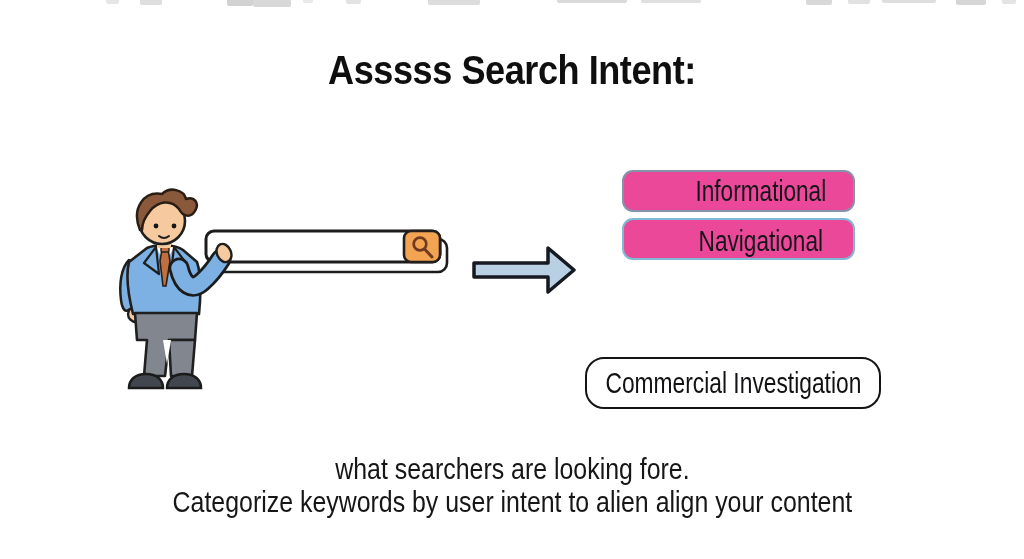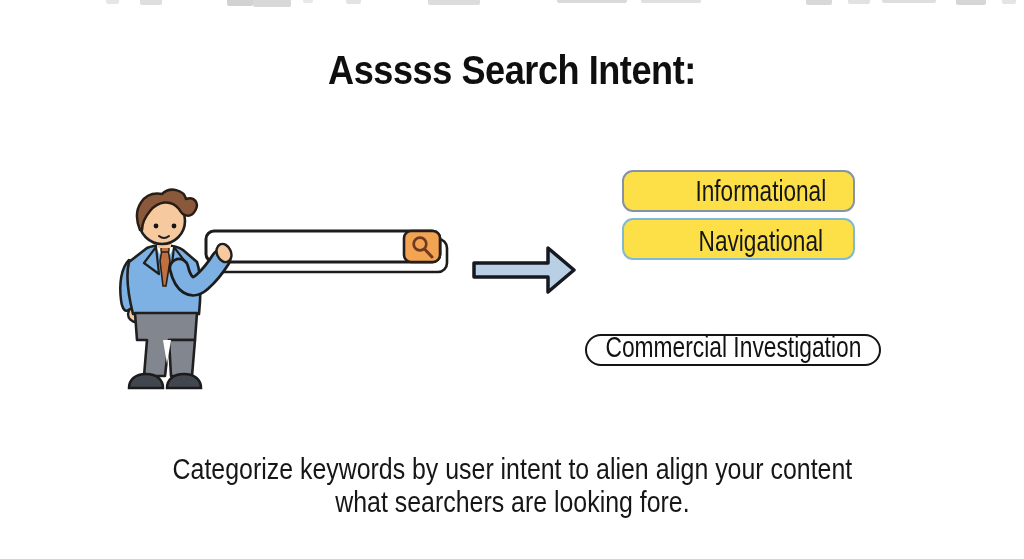--- a/index.html
+++ b/index.html
@@ -15,29 +15,29 @@
          font-size:41px;font-weight:bold;letter-spacing:-0.5px;color:#0f0f0f;white-space:nowrap;}
   .title .squeeze{display:inline-block;transform:scaleX(0.88);transform-origin:center;}
 
   
   .illustration{position:absolute;left:113px;top:188px;width:345px;height:215px;}
   .arrow-wrap{position:absolute;left:468px;top:241px;width:112px;height:58px;}
 
   
   .intent-col{position:absolute;left:622px;top:170px;width:233px;}
   .intent-box{box-sizing:border-box;width:233px;height:42px;margin-bottom:6px;
-              border:2.5px solid #888;border-radius:11px;background:#fde047;
+              border:2.5px solid #888;border-radius:11px;background:#ec4899;
               display:flex;align-items:center;justify-content:center;padding-left:45px;}
   .intent-box span{display:inline-block;font-size:29px;color:#15161a;white-space:nowrap;
                    transform:scaleX(0.78);transform-origin:center;}
 
   
-  .pill{position:absolute;left:585px;top:334px;box-sizing:border-box;width:296px;height:32px;
+  .pill{position:absolute;left:585px;top:357px;box-sizing:border-box;width:296px;height:52px;
         border:2.5px solid #141414;border-radius:19px;background:#ffffff;
-        display:flex;align-items:flex-end;justify-content:center;}
+        display:flex;align-items:center;justify-content:center;}
   .pill span{display:inline-block;font-size:30px;color:#121214;white-space:nowrap;
              transform:scaleX(0.76);transform-origin:center;}
 
   
   .caption{position:absolute;top:452px;left:0;width:1024px;text-align:center;
            font-size:30px;line-height:33px;color:#161616;}
   .caption div{white-space:nowrap;}
   .caption .squeeze{display:inline-block;transform:scaleX(0.83);transform-origin:center;}
 </style>
 </head>
@@ -120,17 +120,17 @@
     <div class="intent-box" style="border-color: rgb(127, 185, 211); align-items: flex-end;">
       <span>Navigational</span>
     </div>
   </div>
 
   <div class="pill" style="border-color: rgb(20, 20, 20);">
     <span>Commercial Investigation</span>
   </div>
 
   <div class="caption">
+    <div><span class="squeeze">what searchers are looking fore.</span></div>
     <div><span class="squeeze">Categorize keywords by user intent to alien align your content</span></div>
-    <div><span class="squeeze">what searchers are looking fore.</span></div>
   </div>
 
 </div>
 
 </body></html>

